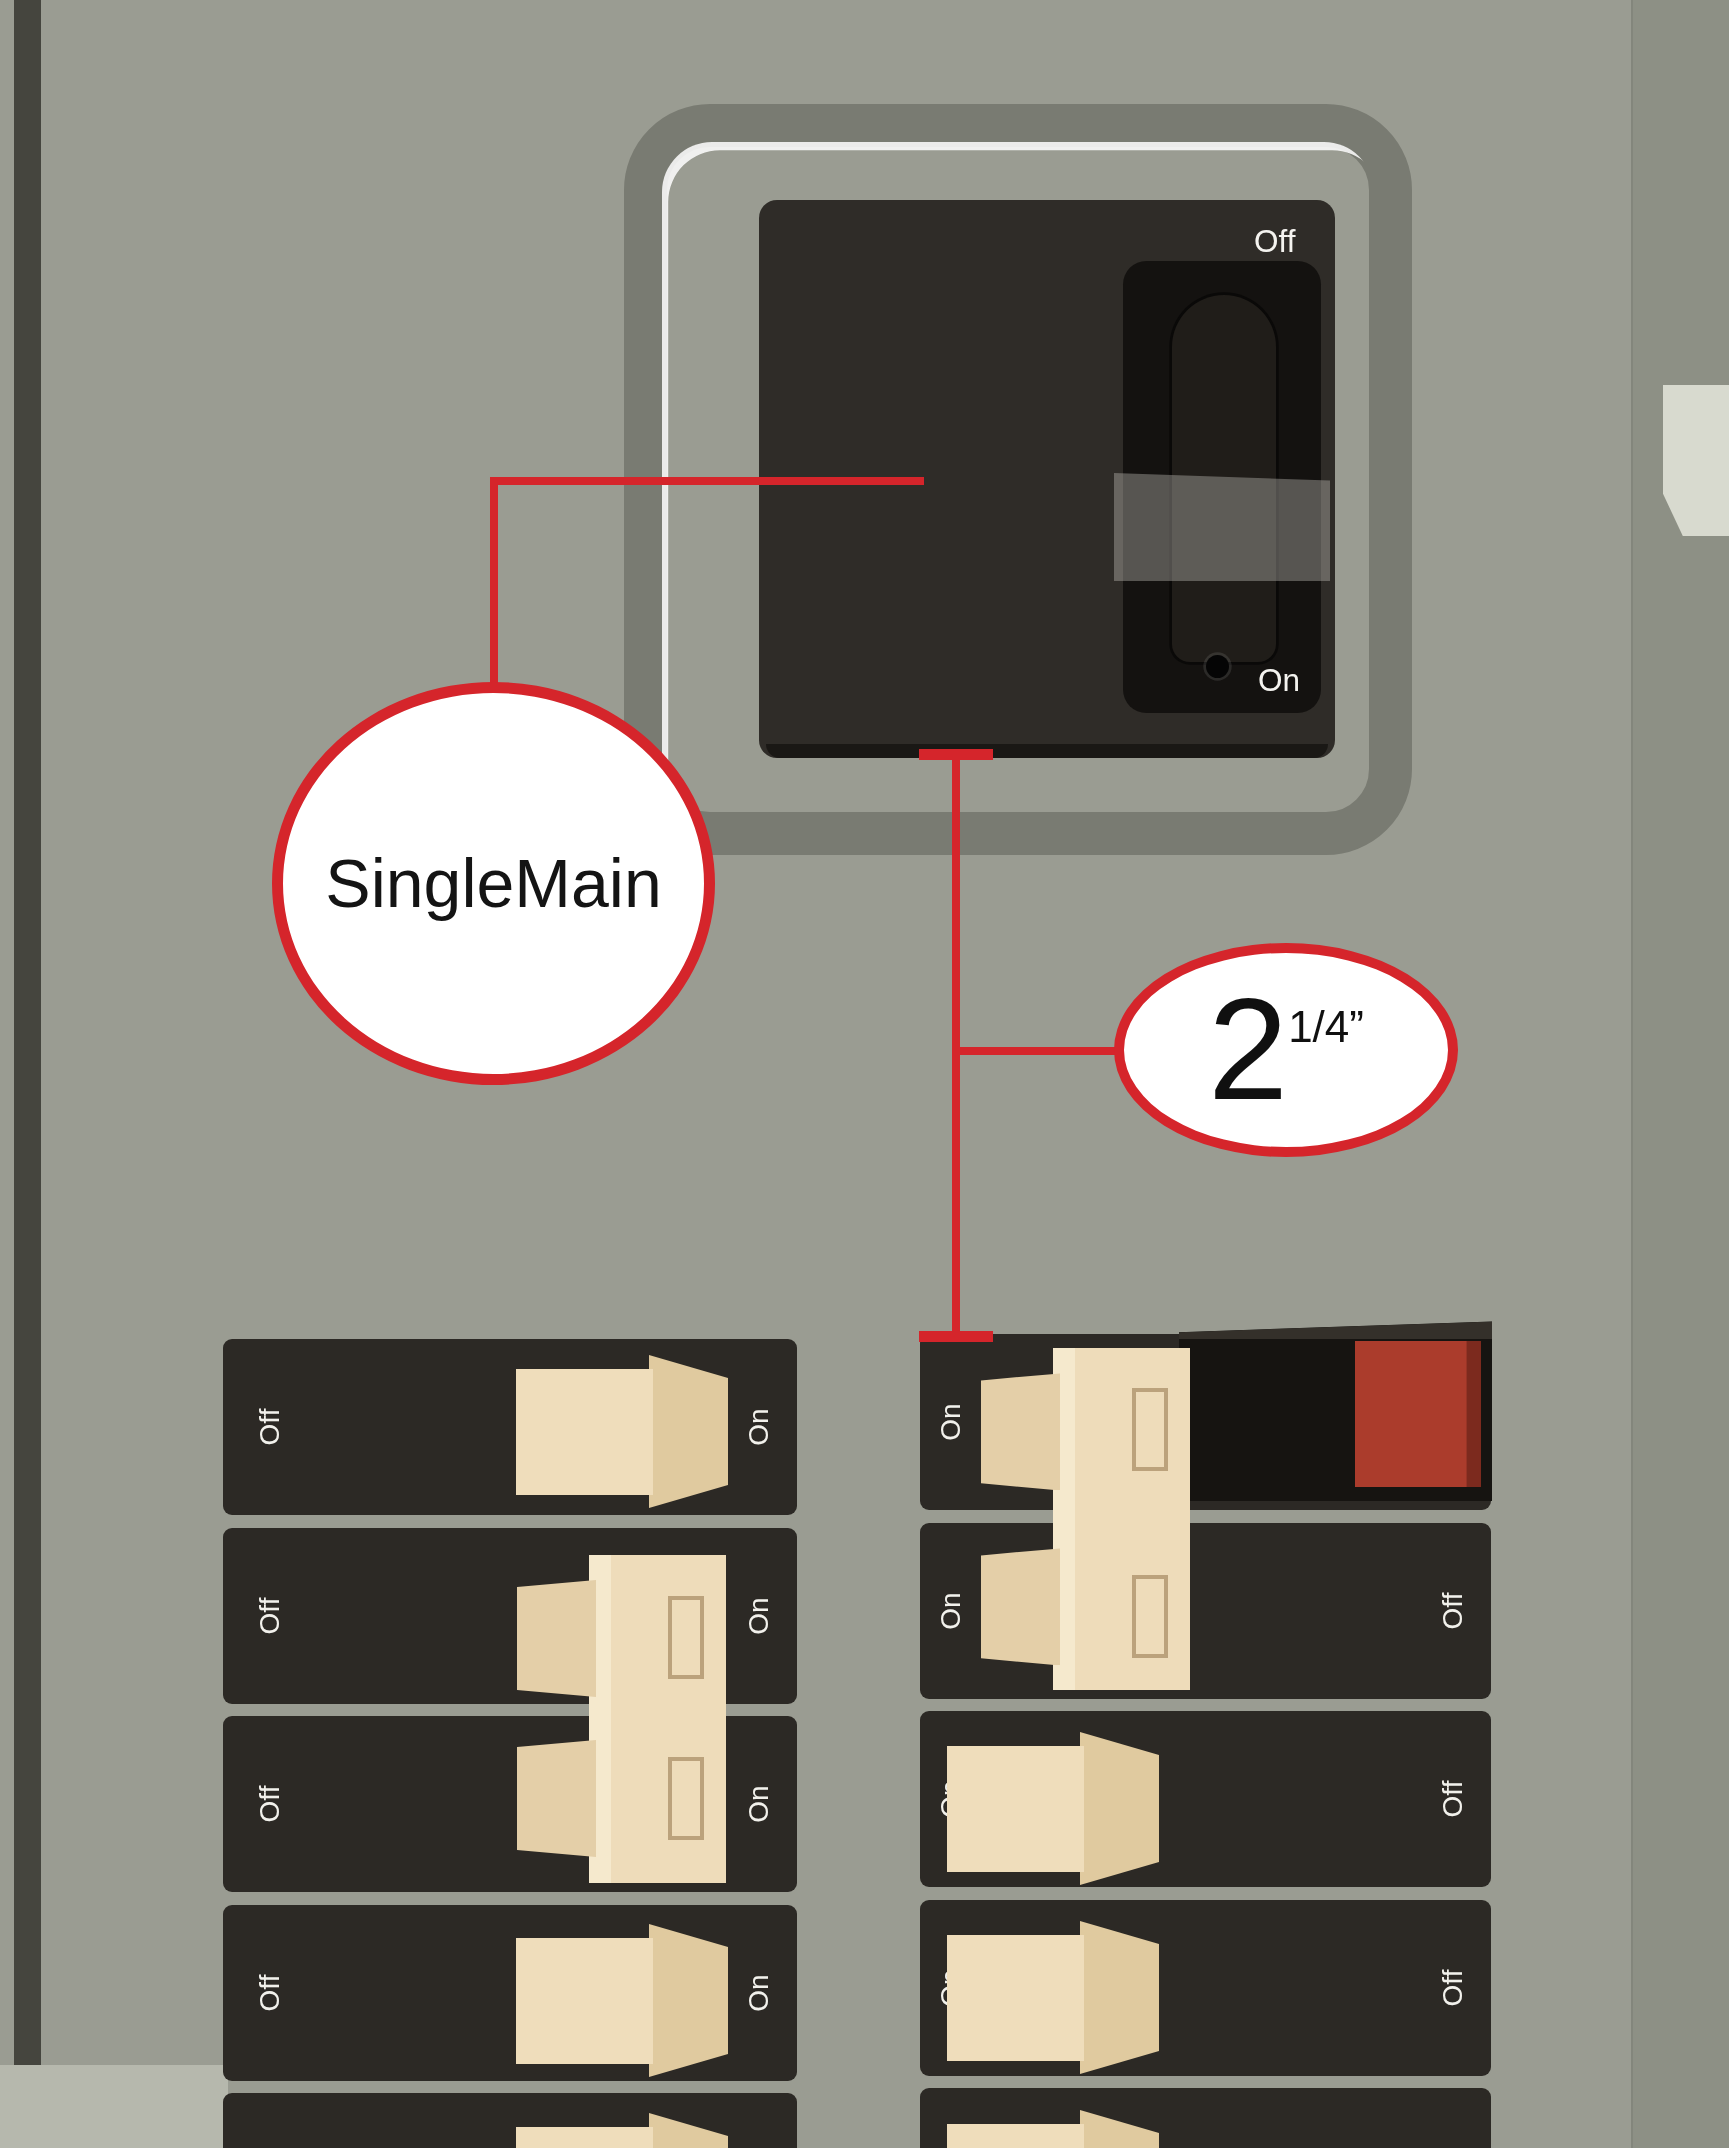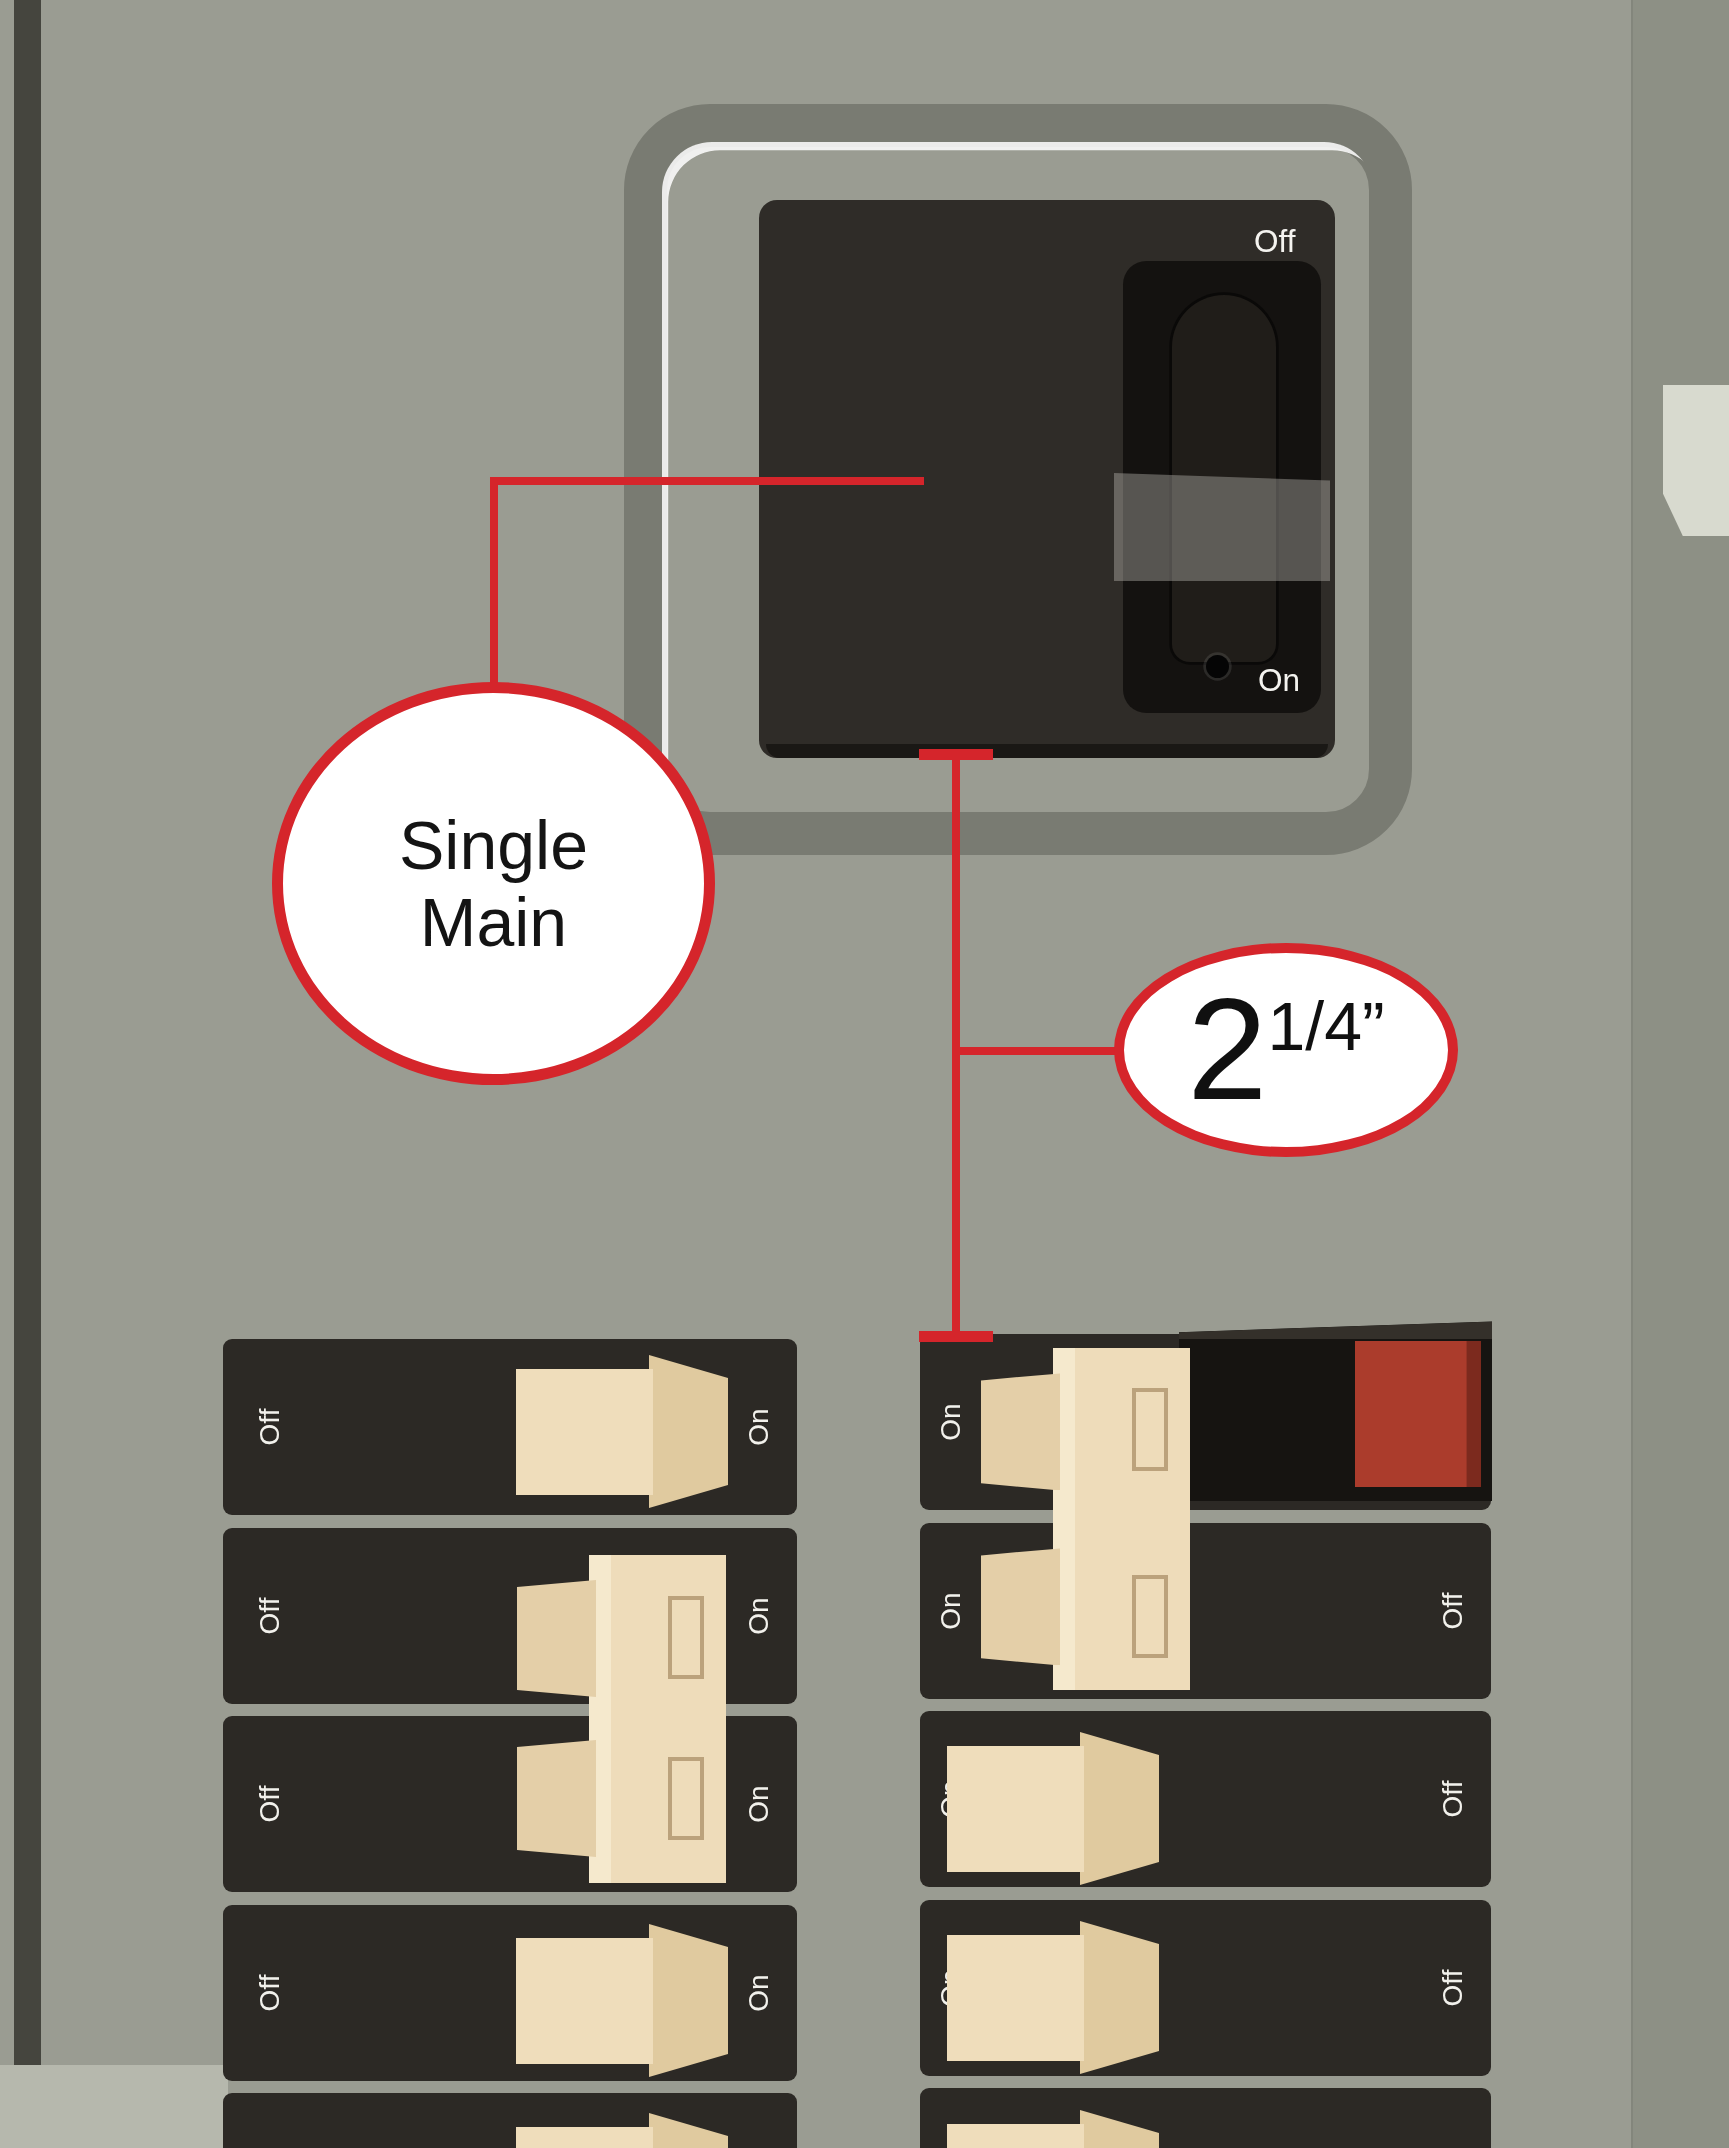--- a/index.html
+++ b/index.html
@@ -38,27 +38,27 @@
   .lineA-v{position:absolute;left:490px;top:481px;width:8px;height:209px;}
   .lineA-h{position:absolute;left:490px;top:477px;width:434px;height:8px;}
   .lineB-v{position:absolute;left:952px;top:754px;width:8px;height:587px;}
   .lineB-capTop{position:absolute;left:919px;top:749px;width:74px;height:10.8px;}
   .lineB-capBot{position:absolute;left:919px;top:1331px;width:74px;height:10.8px;}
   .lineB-branch{position:absolute;left:956px;top:1047px;width:164px;height:8px;}
 
   
   .callout-main{position:absolute;left:272px;top:682px;width:443px;height:403px;background:#fff;
     border:11.7px solid #d5252b;border-radius:50%;box-sizing:border-box;
-    display:flex;flex-direction:column;align-items:center;justify-content:center;
+    display:flex;flex-direction:row;align-items:center;justify-content:center;
     color:#141414;font-size:68px;line-height:1.12;}
   .callout-measure{position:absolute;left:1114px;top:943px;width:344px;height:214px;background:#fff;
     border:10px solid #d5252b;border-radius:50%;box-sizing:border-box;
     display:flex;align-items:center;justify-content:center;color:#101010;}
   .m-big{font-size:144px;line-height:.9;}
-  .m-sup{font-size:68px;line-height:.9;margin-top:-47px;}
+  .m-sup{font-size:44px;line-height:.9;margin-top:-47px;}
 
   
   .bk-col{position:absolute;width:574px;}
   .bk-col-left{left:223px;top:1339px;}
   .bk-col-right{left:920px;top:1334px;width:571px;}
   .bk-row{position:relative;width:100%;height:176px;background:#2c2925;border-radius:9px;margin-bottom:12.6px;}
   .v-label{position:absolute;top:50%;color:#f2f1ec;font-size:28px;white-space:nowrap;
     transform:translate(-50%,-50%) rotate(-90deg);}
   .v-left{left:47px;}
   .v-right{left:calc(100% - 38px);}

